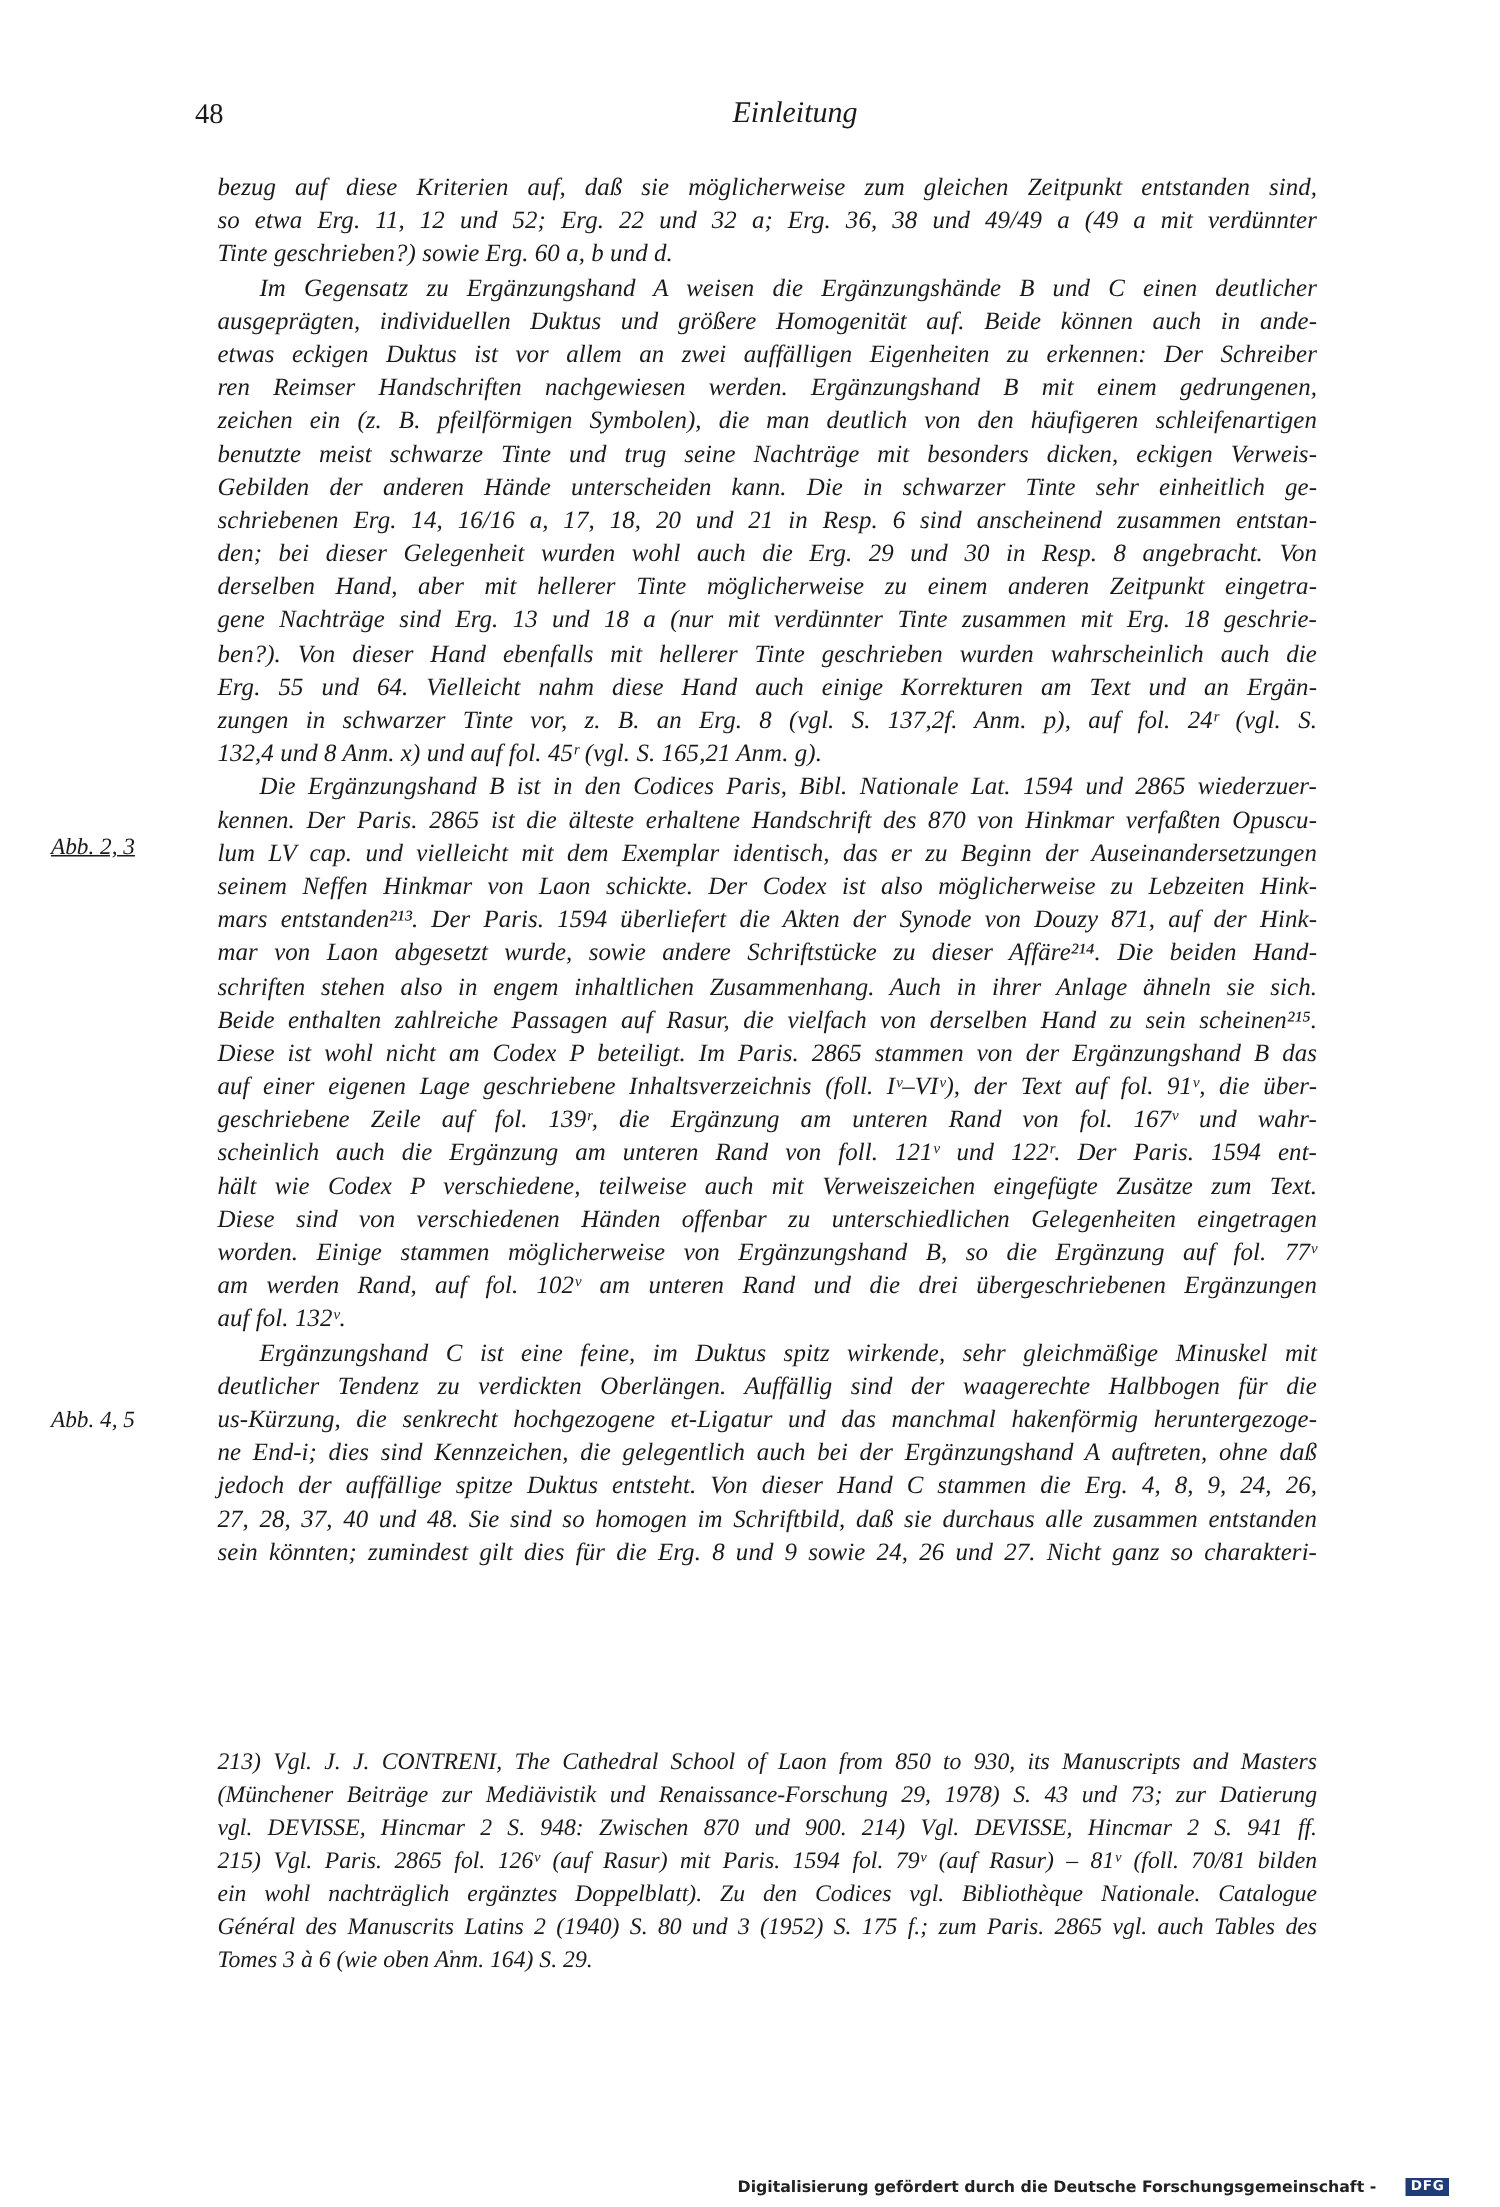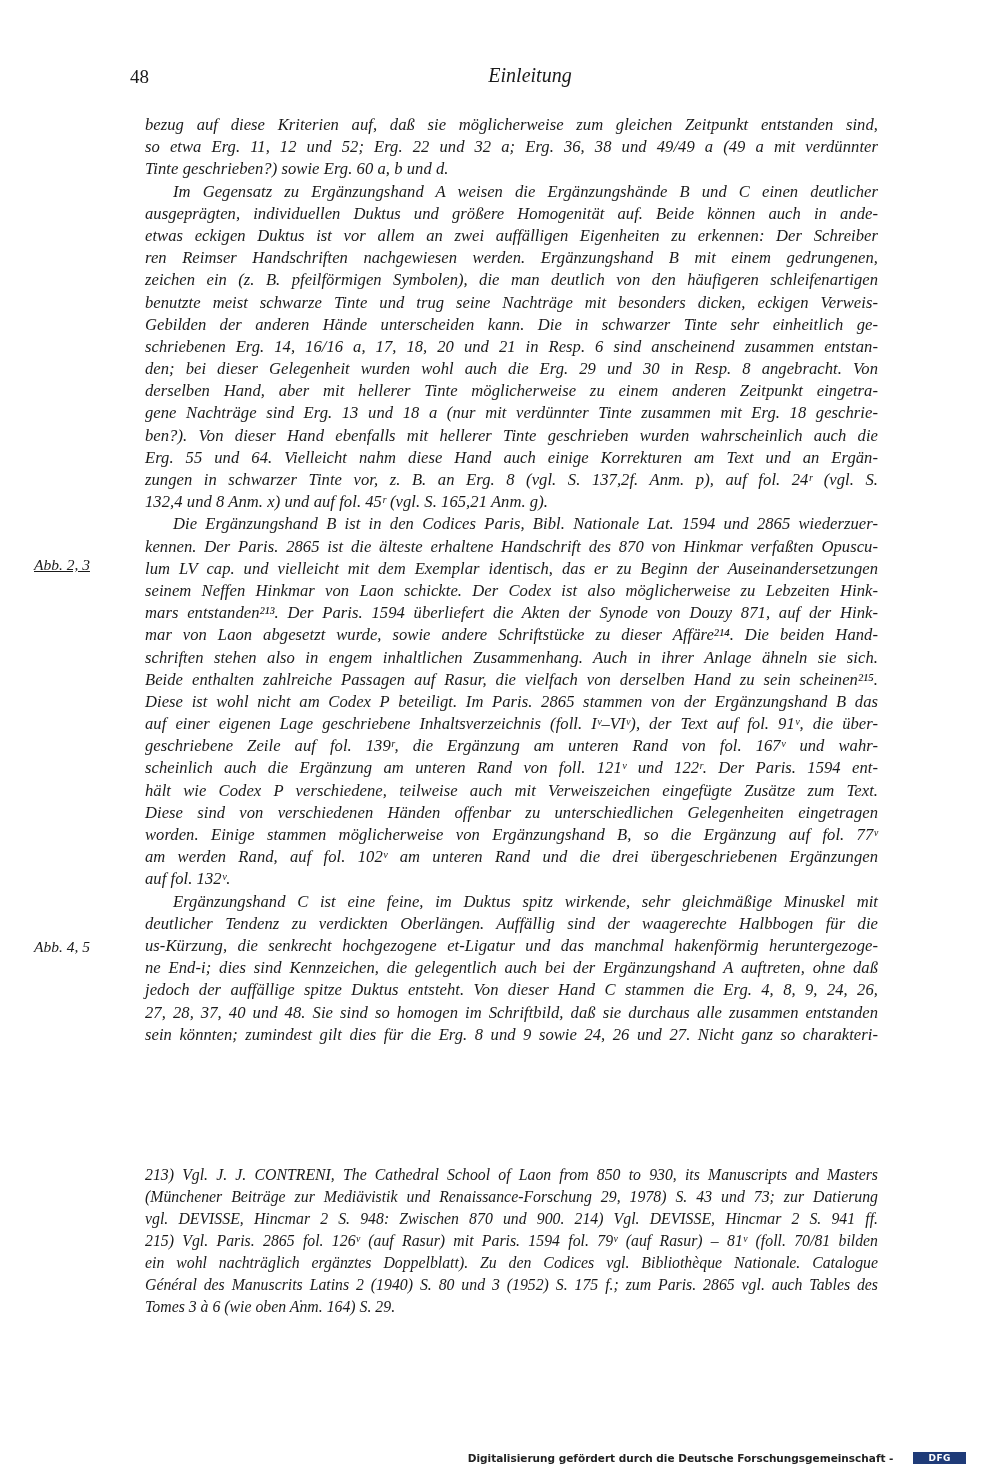--- a/index.html
+++ b/index.html
@@ -15,21 +15,21 @@
   .line.indent { text-indent:28px; }
   .margin-note { position:absolute; left:34px; font-size:15.5px; font-style:italic; }
   .footnotes { position:absolute; left:145px; top:1164px; width:733px; }
   .fn-line { height:22px; line-height:22px; font-size:15.8px; white-space:nowrap;
              text-align:justify; text-align-last:justify; }
   .fn-line.last { text-align-last:left; }
   .it { font-style:italic; }
   .speck { position:absolute; left:300px; top:1300px; width:2px; height:2px; background:#888; }
   .footer { position:absolute; right:34px; top:1452px; font-family:"DejaVu Sans", sans-serif;
             font-size:10.5px; font-weight:bold; color:#222; display:flex; align-items:center; gap:20px; }
-  .dfg-logo { background:#1f3b78; color:#fff; font-size:9px; font-weight:bold; padding:1px 15px;
+  .dfg-logo { background:#1f3b78; color:#fff; font-size:9px; font-weight:bold; padding:1px 3px;
               letter-spacing:0.5px; }
 </style>
 </head>
 <body>
 
 <div class="page-number">48</div>
 <div class="running-head">Einleitung</div>
 
 <div class="margin-note" style="top:556px;text-decoration:underline;">Abb. 2, 3</div>
 <div class="margin-note" style="top:938px;">Abb. 4, 5</div>

